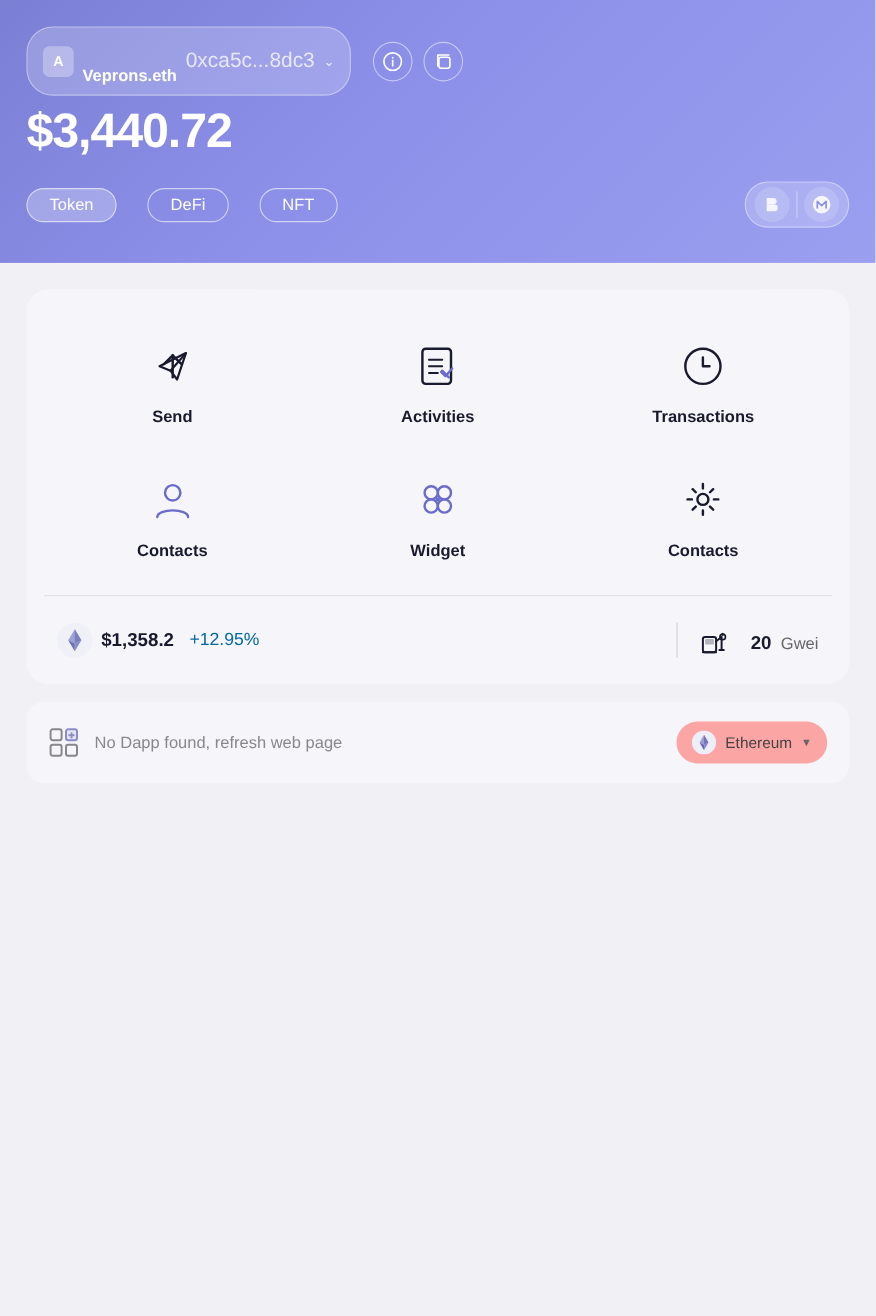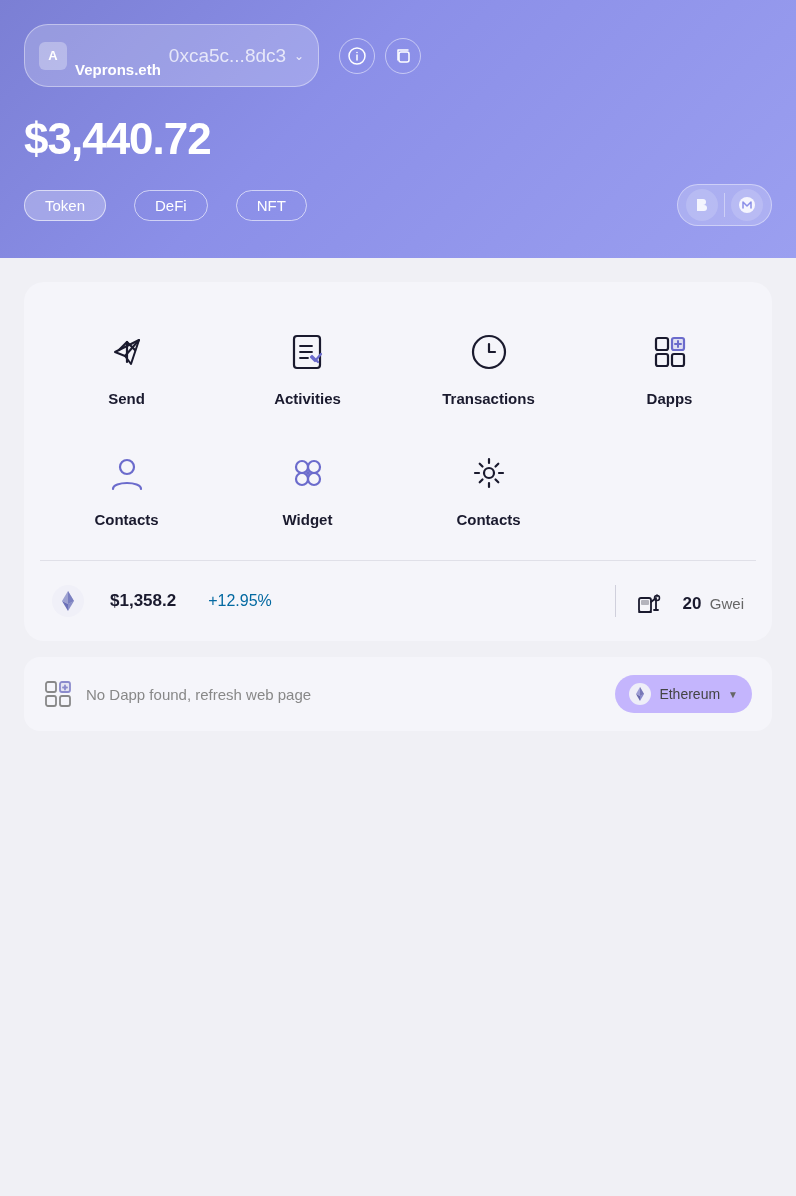--- a/index.html
+++ b/index.html
@@ -82,21 +82,21 @@
       justify-content: center;
       cursor: pointer;
       color: white;
       font-size: 16px;
     }
 
     .balance-amount {
       color: white;
       font-size: 44px;
       font-weight: 700;
-      margin-top: 27px;
+      margin-top: 8px;
       margin-bottom: 20px;
       letter-spacing: -1px;
     }
 
     .tab-row {
       display: flex;
       align-items: center;
       gap: 28px;
     }
 
@@ -148,21 +148,21 @@
     
     .card {
       background: #f5f5fa;
       border-radius: 20px;
       margin: 24px 24px 16px 24px;
       padding: 28px 16px 16px 16px;
     }
 
     .action-grid {
       display: grid;
-      grid-template-columns: repeat(4, 1fr);
+      grid-template-columns: repeat(3, 1fr);
       gap: 8px;
       margin-bottom: 16px;
     }
 
     .action-item {
       display: flex;
       flex-direction: column;
       align-items: center;
       gap: 12px;
       padding: 16px 8px 16px 8px;
@@ -195,21 +195,21 @@
     
     .ticker-row {
       display: flex;
       align-items: center;
       padding: 8px 12px;
     }
 
     .ticker-left {
       display: flex;
       align-items: center;
-      gap: 26px;
+      gap: 8px;
       flex: 1;
     }
 
     .eth-logo {
       width: 32px;
       height: 32px;
     }
 
     .ticker-price {
       font-size: 17px;
@@ -257,21 +257,21 @@
     .dapp-bar-text {
       font-size: 15px;
       color: #888;
       flex: 1;
     }
 
     .network-btn {
       display: flex;
       align-items: center;
       gap: 8px;
-      background: #c4b5fd;
+      background: #fca5a5;
       border-radius: 20px;
       padding: 8px 14px;
       cursor: pointer;
     }
 
     .eth-network-icon {
       width: 22px;
       height: 22px;
     }
 
@@ -385,32 +385,20 @@
     <div class="action-item">
       <div class="action-icon">
         <svg width="44" height="44" viewBox="0 0 44 44" fill="none" xmlns="http://www.w3.org/2000/svg">
           <circle cx="22" cy="22" r="16" stroke="#1a1a2e" stroke-width="2.2"></circle>
           <polyline points="22,14 22,22 28,22" fill="none" stroke="#1a1a2e" stroke-width="2.2" stroke-linecap="round" stroke-linejoin="round"></polyline>
         </svg>
       </div>
       <span class="action-label">Transactions</span>
     </div>
 
-    <div class="action-item">
-      <div class="action-icon">
-        <svg width="44" height="44" viewBox="0 0 44 44" fill="none" xmlns="http://www.w3.org/2000/svg">
-          <rect x="8" y="8" width="12" height="12" rx="2" stroke="#1a1a2e" stroke-width="2.2"></rect>
-          <rect x="8" y="24" width="12" height="12" rx="2" stroke="#1a1a2e" stroke-width="2.2"></rect>
-          <rect x="24" y="24" width="12" height="12" rx="2" stroke="#1a1a2e" stroke-width="2.2"></rect>
-          <rect x="24" y="8" width="12" height="12" rx="2" stroke="#6b6bcc" stroke-width="2.2" fill="#6b6bcc" fill-opacity="0.15"></rect>
-          <path d="M30 11 L30 17 M27 14 L33 14" stroke="#6b6bcc" stroke-width="2" stroke-linecap="round"></path>
-        </svg>
-      </div>
-      <span class="action-label">Dapps</span>
-    </div>
 
     <div class="action-item">
       <div class="action-icon">
         <svg width="44" height="44" viewBox="0 0 44 44" fill="none" xmlns="http://www.w3.org/2000/svg">
           <circle cx="22" cy="16" r="7" stroke="#6b6bcc" stroke-width="2.2"></circle>
           <path d="M8 38 C8 30 36 30 36 38" stroke="#6b6bcc" stroke-width="2.2" stroke-linecap="round"></path>
         </svg>
       </div>
       <span class="action-label">Contacts</span>
     </div>

